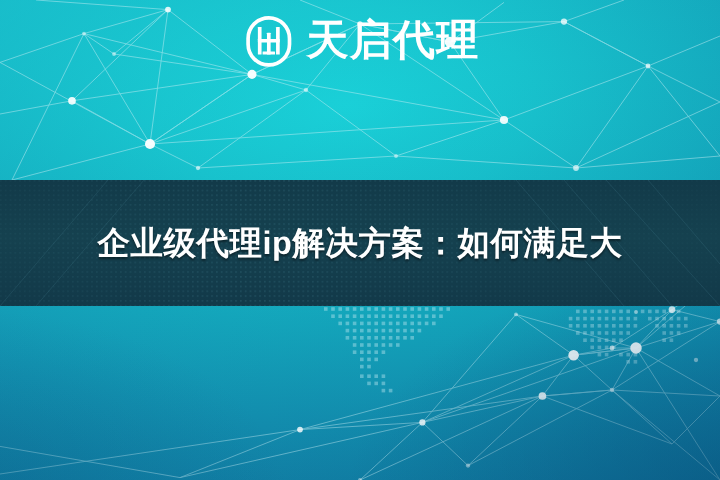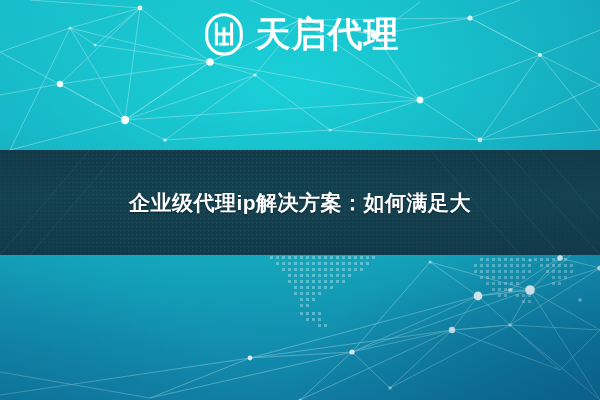--- a/index.html
+++ b/index.html
@@ -49,21 +49,21 @@
     overflow:hidden;
   }
   .band-dots {
     position:absolute; inset:0;
     opacity:.5;
   }
   .title-line {
     position:relative;
     z-index:3;
     color:#ffffff;
-    font-size:21px;
+    font-size:27px;
     font-weight:bold;
     letter-spacing:0.5px;
     line-height:38px;
     white-space:nowrap;
     text-shadow:0 1px 2px rgba(0,0,0,.45);
   }
 
   
   .logo-wrap {
     position:absolute;

